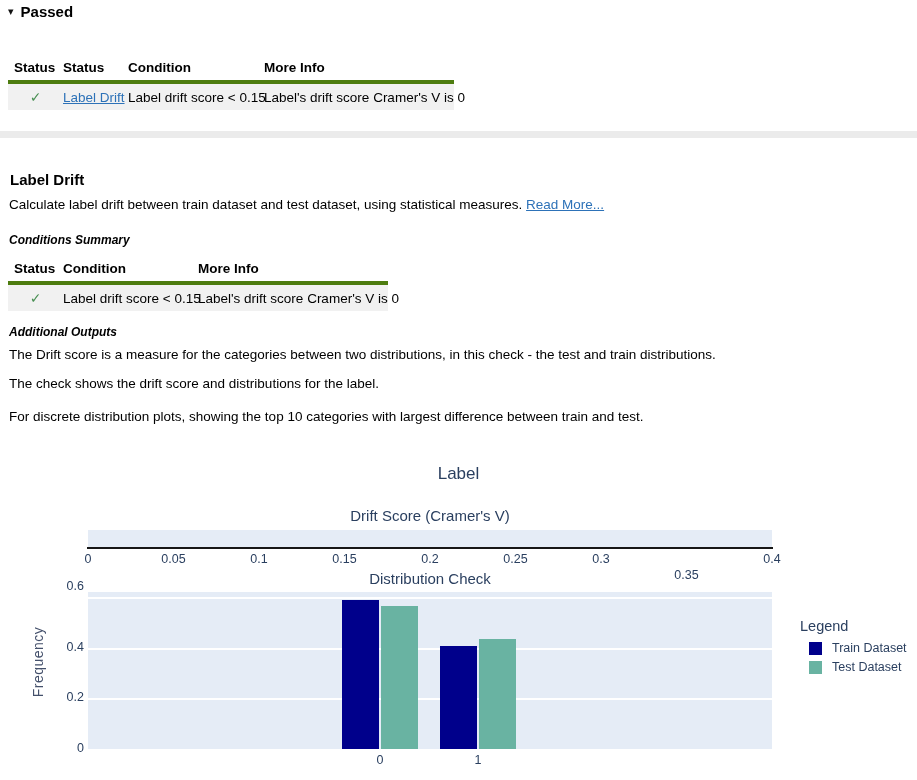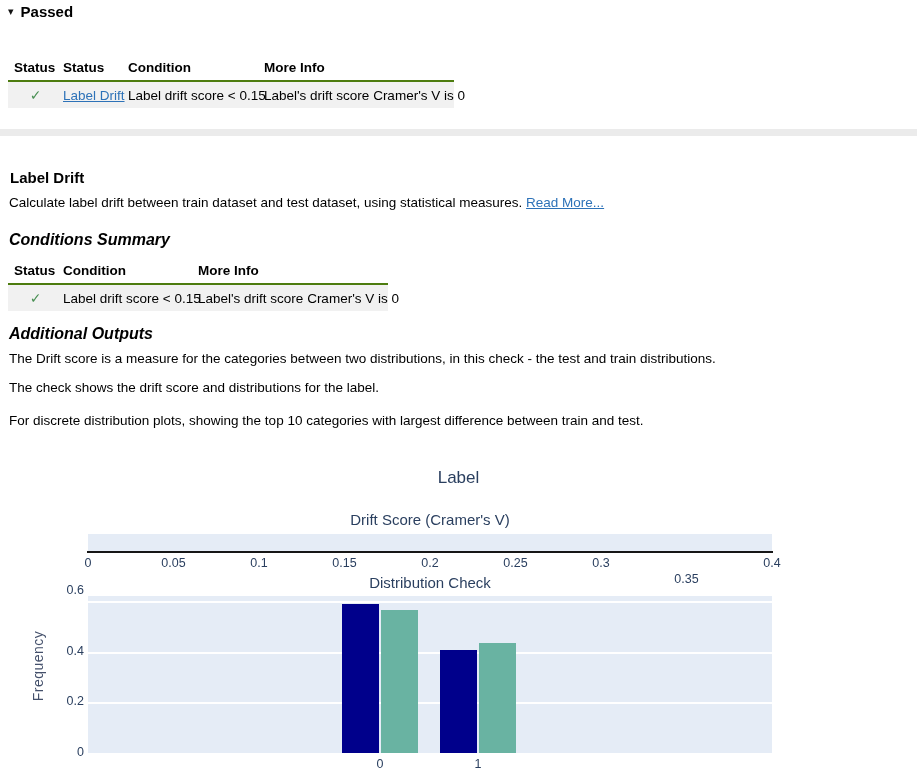--- a/index.html
+++ b/index.html
@@ -13,34 +13,34 @@
   .summary-row { padding: 3px 0 0 8px; display: flex; align-items: center; gap: 7px; cursor: pointer; width: 120px; }
   .caret { font-size: 11px; color: #111; line-height: 15px; }
   .summary-title { font-size: 15px; font-weight: bold; }
 
   
   table.tbl { border-collapse: collapse; table-layout: fixed; }
   table.tbl-checks { margin: 38px 0 0 8px; width: 446px; }
   table.tbl-conditions { margin: 12px 0 0 8px; width: 380px; }
   .tbl th {
     font-size: 13.5px; font-weight: bold; text-align: left;
-    padding: 2px 0 5px 0; border-bottom: 2px solid #4d7c0f; white-space: nowrap;
+    padding: 2px 0 5px 0; border-bottom: 4px solid #4d7c0f; white-space: nowrap;
   }
   .tbl th.col-status { padding-left: 6px; }
   .tbl td { font-size: 13.5px; padding: 5px 0; white-space: nowrap; }
   .tbl tbody tr { background: #f1f1f1; }
   .tbl td.status-cell { text-align: center; }
   .checkmark { color: #4a9054; font-size: 14px; }
   a.link { color: #2d72b8; text-decoration: underline; cursor: pointer; }
 
   .divider { margin-top: 21px; width: 917px; height: 7px; background: #ebebeb; }
 
   h3.check-title { font-size: 15px; font-weight: bold; margin: 33px 0 0 10px; }
   p.desc { font-size: 13.5px; margin: 9px 0 0 9px; }
-  h4.sub-heading { font-size: 16px; font-weight: bold; font-style: italic; margin: 21px 0 0 9px; }
+  h4.sub-heading { font-size: 12px; font-weight: bold; font-style: italic; margin: 21px 0 0 9px; }
   h4.outputs-heading { margin-top: 14px; }
   p.body-par { font-size: 13.5px; margin: 14px 0 0 9px; }
   p.par-first { margin-top: 8px; }
   p.par-last { margin-top: 18px; }
 
   
   .chart { position: relative; width: 917px; height: 320px; margin-top: 26px; color: #2a3f5f; }
   .fig-title { position: absolute; top: 14px; left: 0; width: 917px; text-align: center; font-size: 17px; }
   .sub-title { position: absolute; left: 88px; width: 684px; text-align: center; font-size: 15px; }
   .sub1 { top: 57px; }
@@ -160,13 +160,26 @@
       <span class="y-tick" style="top: 291px;">0</span>
       <span class="y-tick" style="top: 240.355px;">0.2</span>
       <span class="y-tick" style="top: 189.71px;">0.4</span>
       <span class="y-tick" style="top: 129px;">0.6</span>
     </div>
   <div class="y-axis-title">Frequency</div>
   <div id="x-ticks">
       <span class="x-tick" style="left: 380px;">0</span>
       <span class="x-tick" style="left: 478px;">1</span>
     </div>
+  <div class="legend">
+    <div class="legend-title">Legend</div>
+    <div id="legend-entries">
+        <div class="legend-entry">
+          <span class="legend-swatch" style="background: rgb(0, 0, 139);"></span>
+          <span class="legend-label">Train Dataset</span>
+        </div>
+        <div class="legend-entry">
+          <span class="legend-swatch" style="background: rgb(105, 179, 162);"></span>
+          <span class="legend-label">Test Dataset</span>
+        </div>
+      </div>
+  </div>
 </div>
 
 </body></html>

